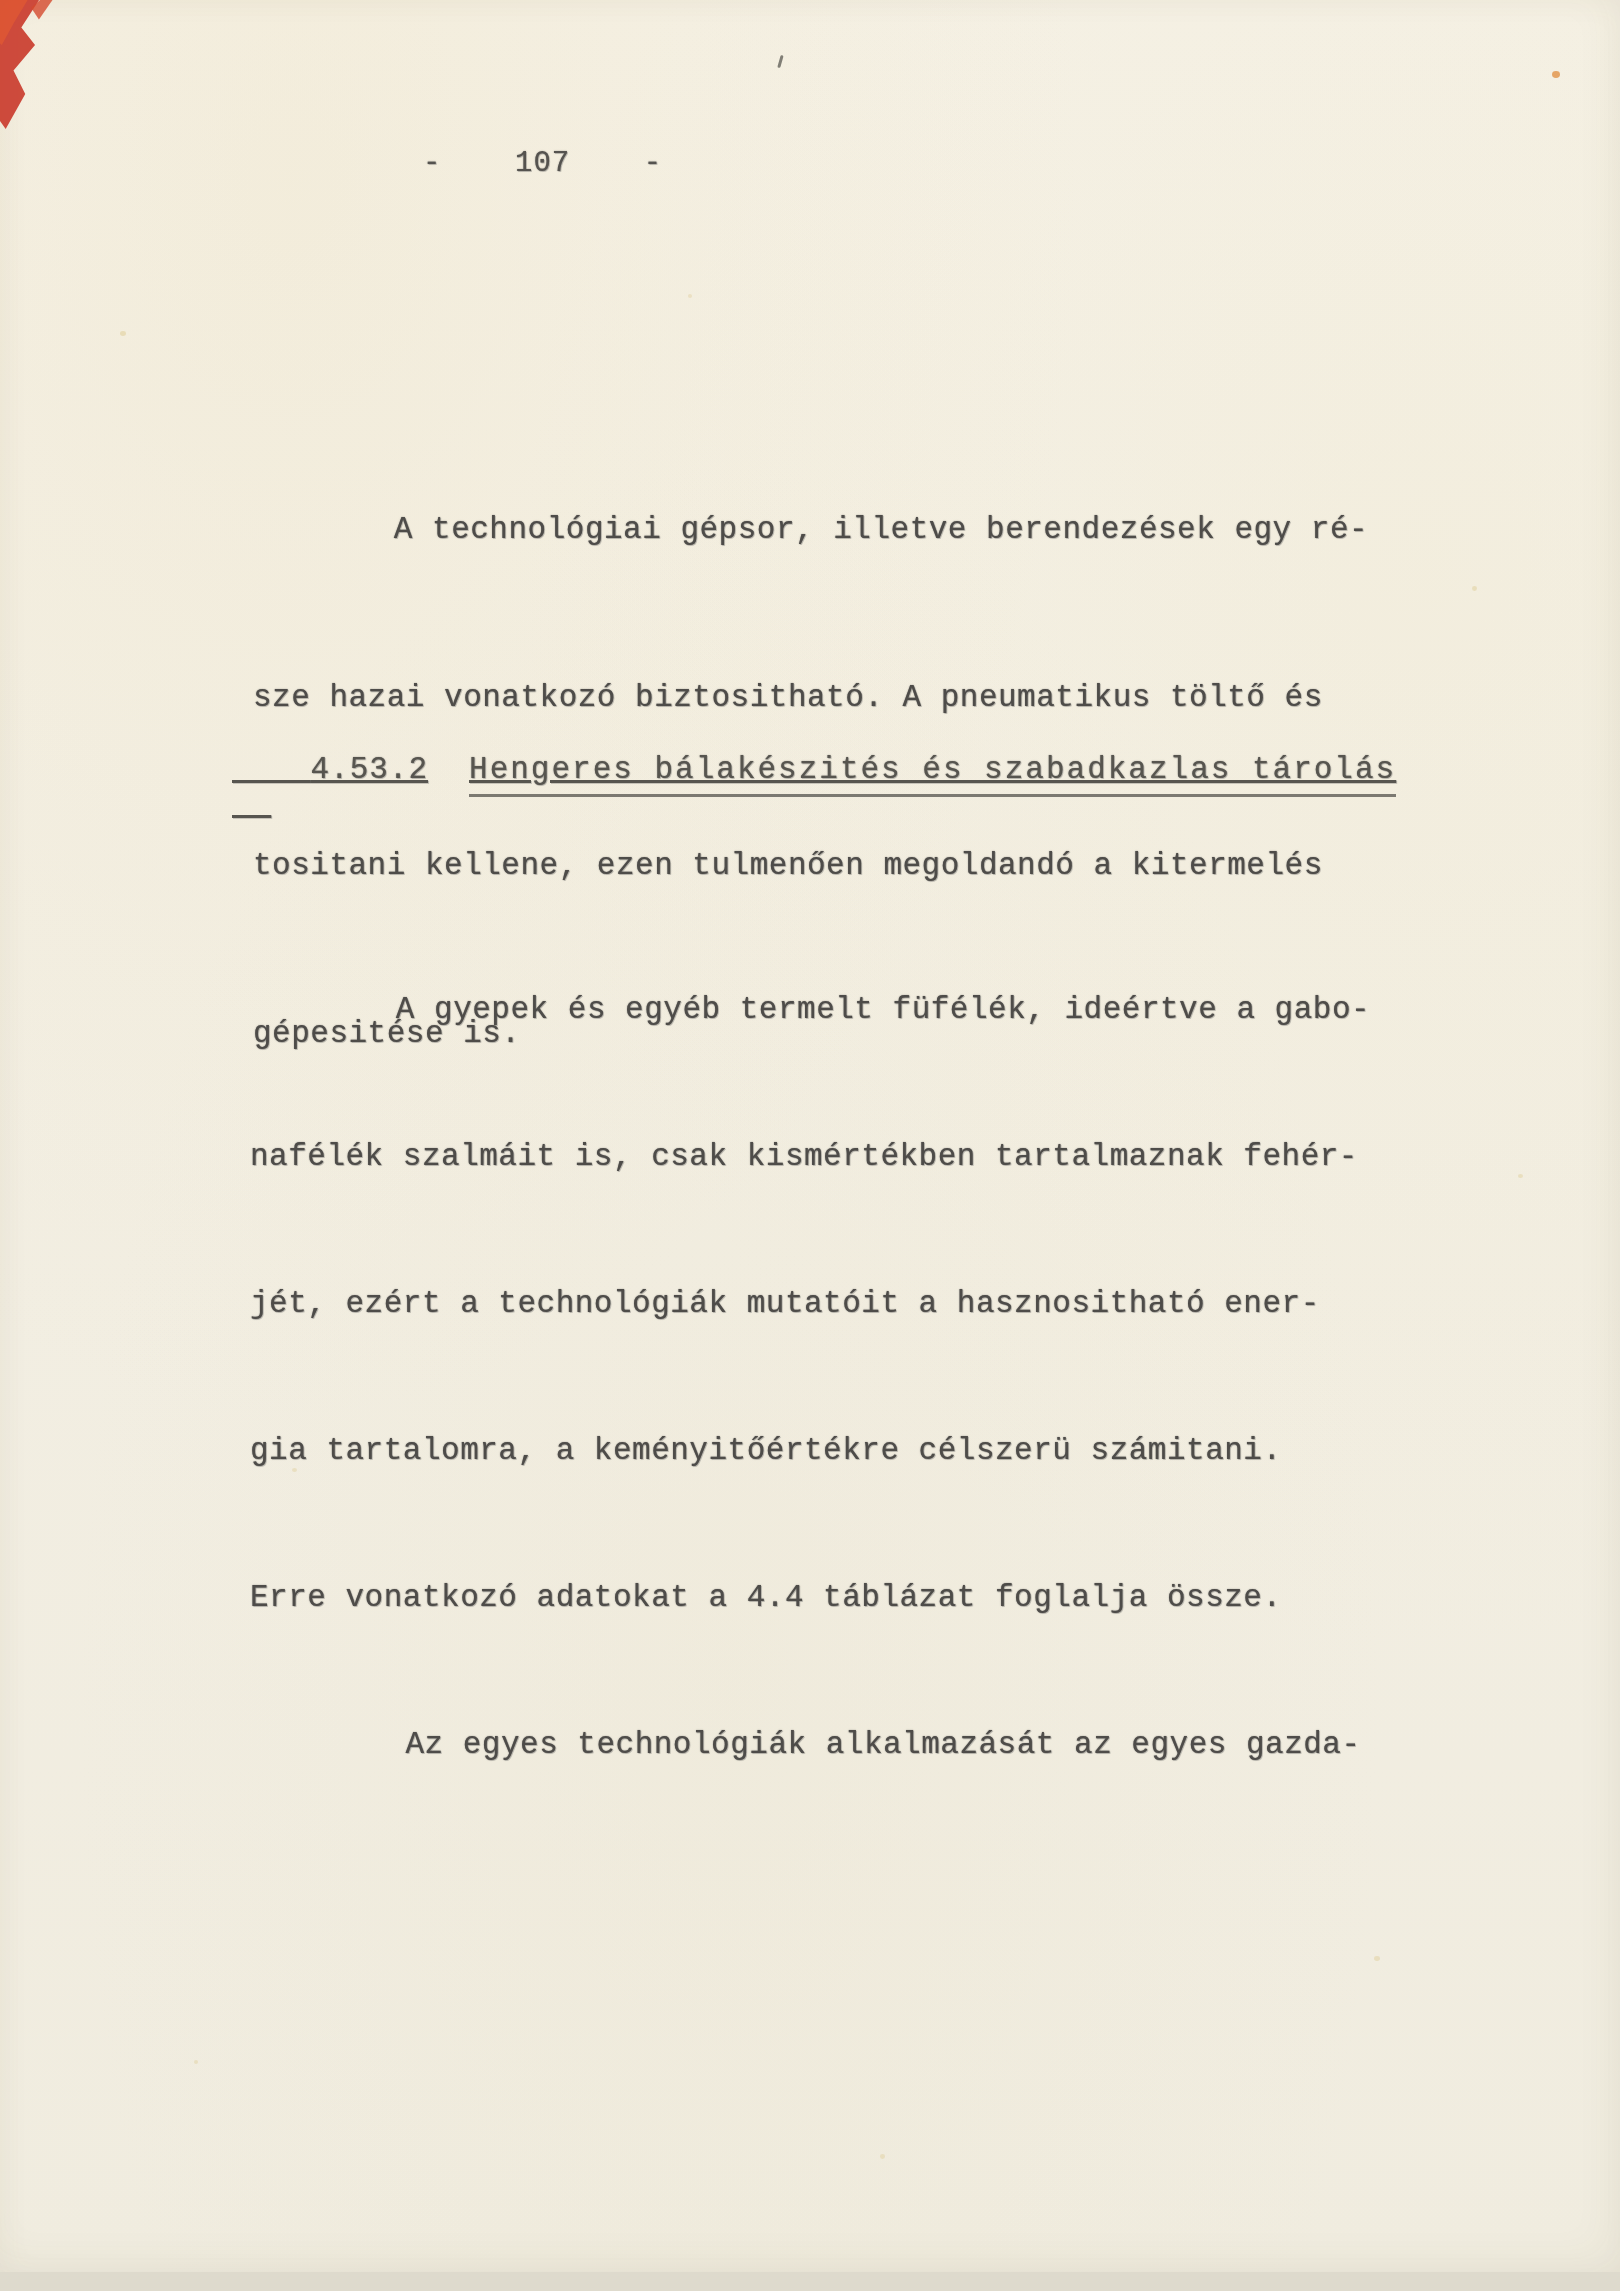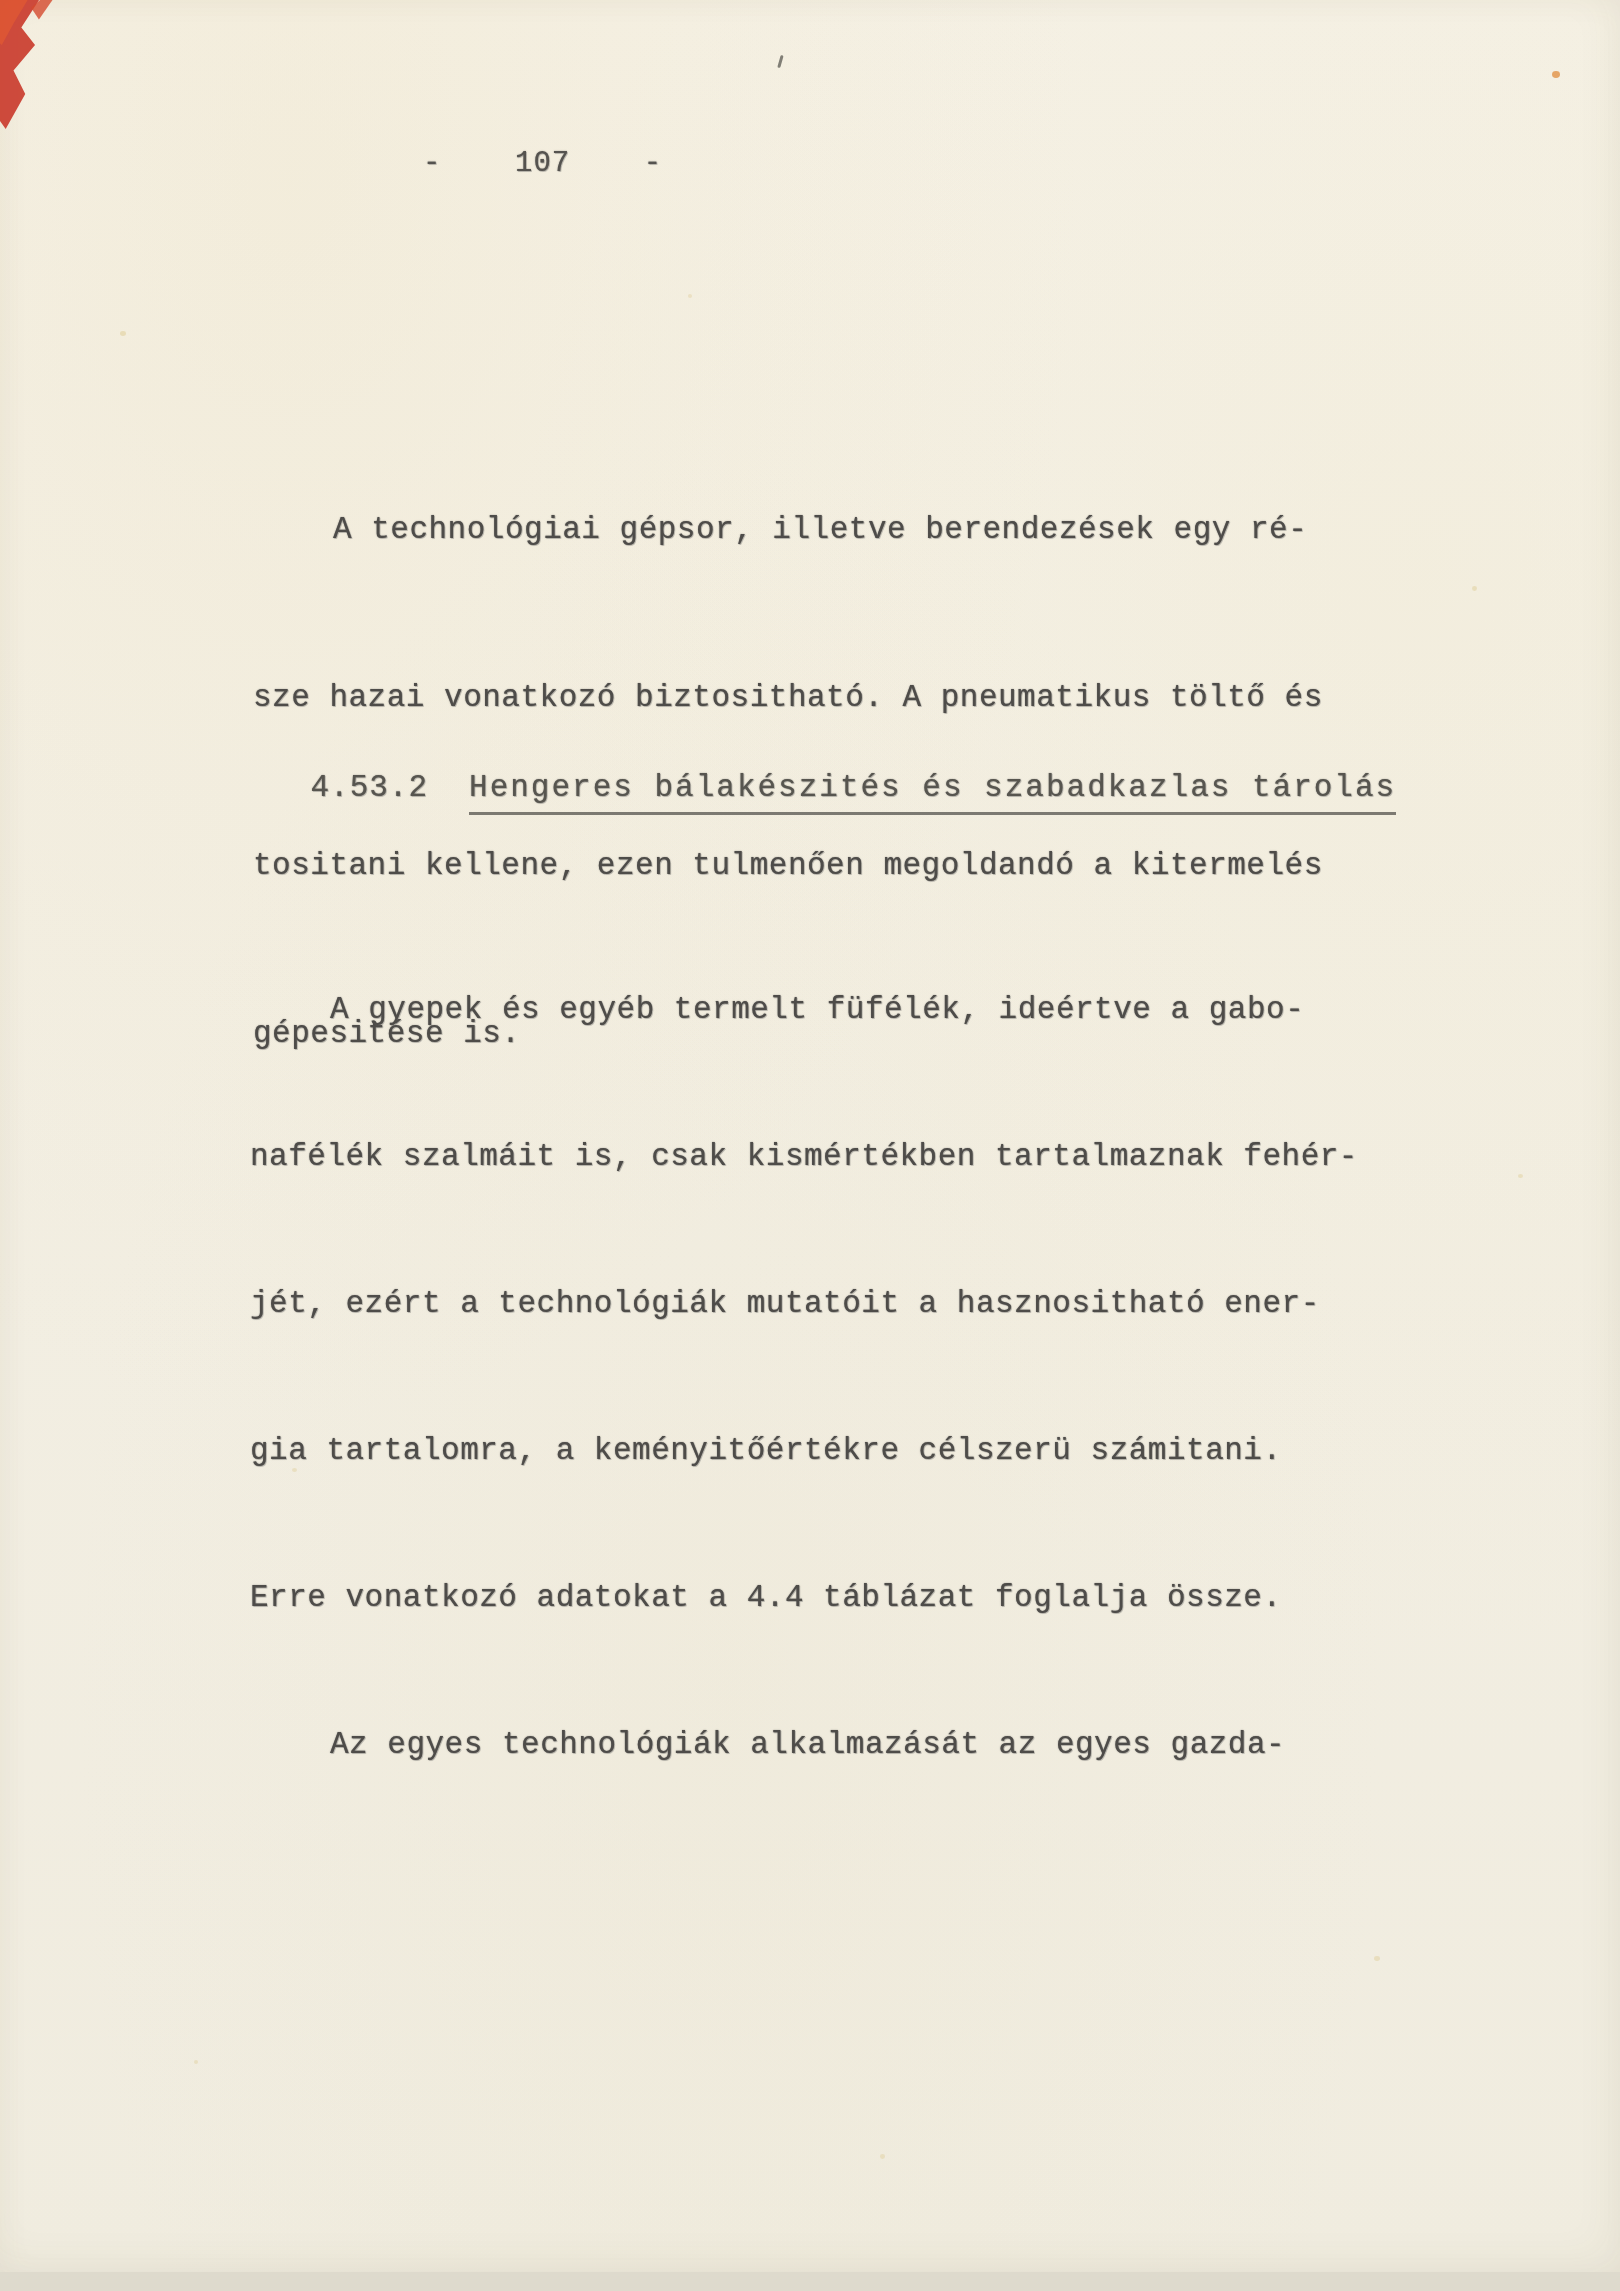--- a/index.html
+++ b/index.html
@@ -25,36 +25,37 @@
   .pageno{
     position:absolute;top:147px;left:423px;
     font-size:29px;letter-spacing:1px;
     color:#55534f;
   }
   .intro{
     position:absolute;top:390px;left:253px;width:1176px;
     font-size:31px;line-height:56px;letter-spacing:0.5px;
   }
   .heading{
-    position:absolute;top:735px;left:232px;
+    position:absolute;top:717px;left:232px;
     font-size:31px;letter-spacing:1px;
     color:#57554f;
+    text-decoration:underline;
   }
   .heading .num{margin-right:41px;}
   .heading .title{
     letter-spacing:2px;
     border-bottom:3.9px solid rgba(78,76,70,0.72);
     padding-bottom:6.9px;
   }
   .bodyblock{
     position:absolute;top:887px;left:250px;width:1186px;
     font-size:31px;line-height:49px;letter-spacing:0.5px;
   }
   .line{height:inherit;}
-  .ind{padding-left:80px;}
+  .ind{padding-left:80px;text-align:center;}
   
   .red-mark{position:absolute;top:-5.9px;left:-7.8px;}
   .tick-mark{
     position:absolute;top:55px;left:779px;width:2.9px;height:12.7px;
     background:#5a5852;transform:rotate(16deg);opacity:0.75;border-radius:2px;
   }
   .bottom-line{
     position:absolute;top:2280px;left:327px;width:253px;height:4.9px;
     background:#23211e;transform:rotate(-0.4deg);opacity:0.88;border-radius:2px;
   }

